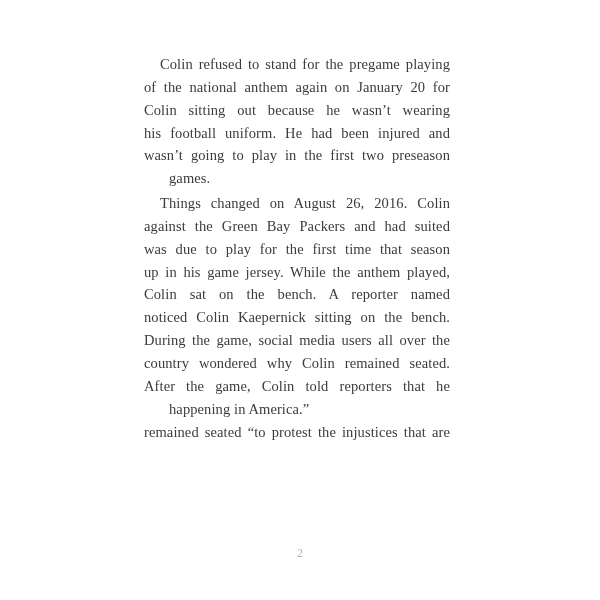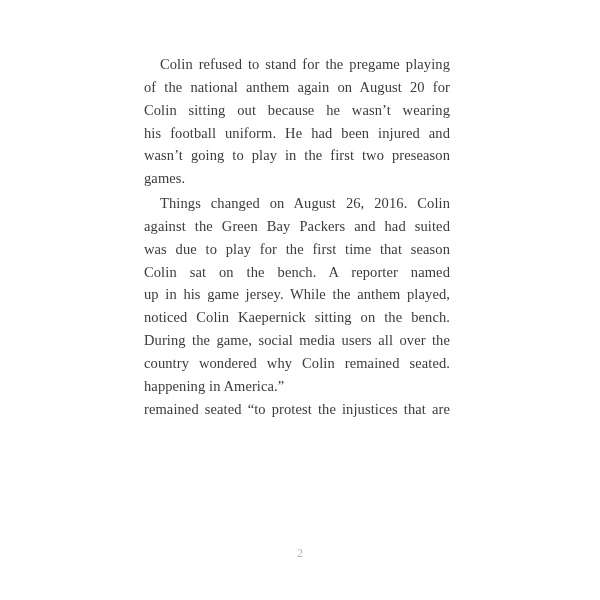--- a/index.html
+++ b/index.html
@@ -33,52 +33,54 @@
   }
   .line {
     text-align: justify;
     text-align-last: justify;
   }
   .line.first {
     text-indent: 16px;
   }
   .line.last {
     text-align-last: left;
+    margin-left: 25px;
   }
   .page-number {
     position: absolute;
     top: 546px;
     left: 0;
     width: 600px;
     text-align: center;
     color: #9a9a9a;
     font-size: 12px;
     opacity: 0.75;
   }
 </style>
 </head>
 <body>
 
 <div class="page">
   <div class="text-block">
       <div class="para">
         <div class="line first">Colin refused to stand for the pregame playing</div>
-        <div class="line">of the national anthem again on August 20 for</div>
+        <div class="line">of the national anthem again on January 20 for</div>
         <div class="line">Colin sitting out because he wasn’t wearing</div>
         <div class="line">his football uniform. He had been injured and</div>
         <div class="line">wasn’t going to play in the first two preseason</div>
         <div class="line last">games.</div>
       </div>
       <div class="para">
         <div class="line first">Things changed on August 26, 2016. Colin</div>
         <div class="line">against the Green Bay Packers and had suited</div>
         <div class="line">was due to play for the first time that season</div>
+        <div class="line">up in his game jersey. While the anthem played,</div>
         <div class="line">Colin sat on the bench. A reporter named</div>
-        <div class="line">up in his game jersey. While the anthem played,</div>
         <div class="line">noticed Colin Kaepernick sitting on the bench.</div>
         <div class="line">During the game, social media users all over the</div>
         <div class="line">country wondered why Colin remained seated.</div>
+        <div class="line">After the game, Colin told reporters that he</div>
         <div class="line last">happening in America.”</div>
         <div class="line">remained seated “to protest the injustices that are</div>
       </div>
     </div>
   <div class="page-number">2</div>
 </div>
 
 </body></html>

